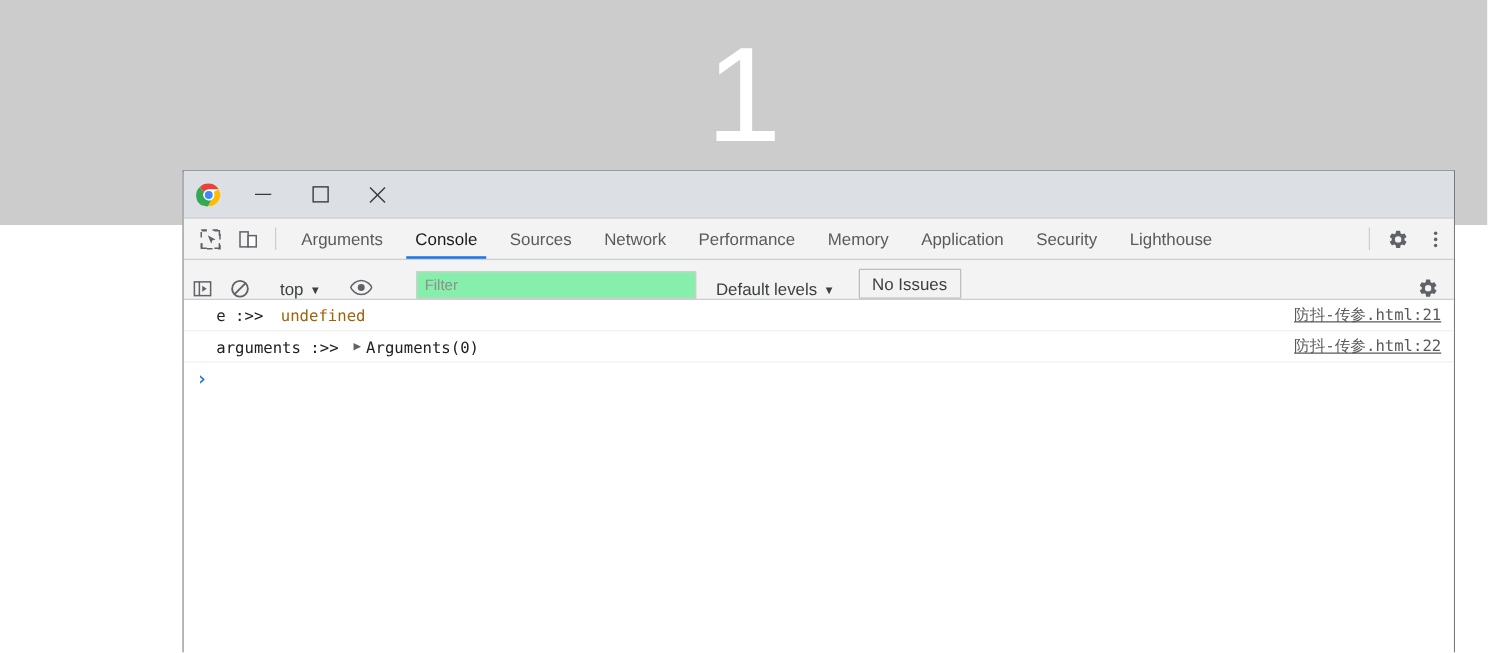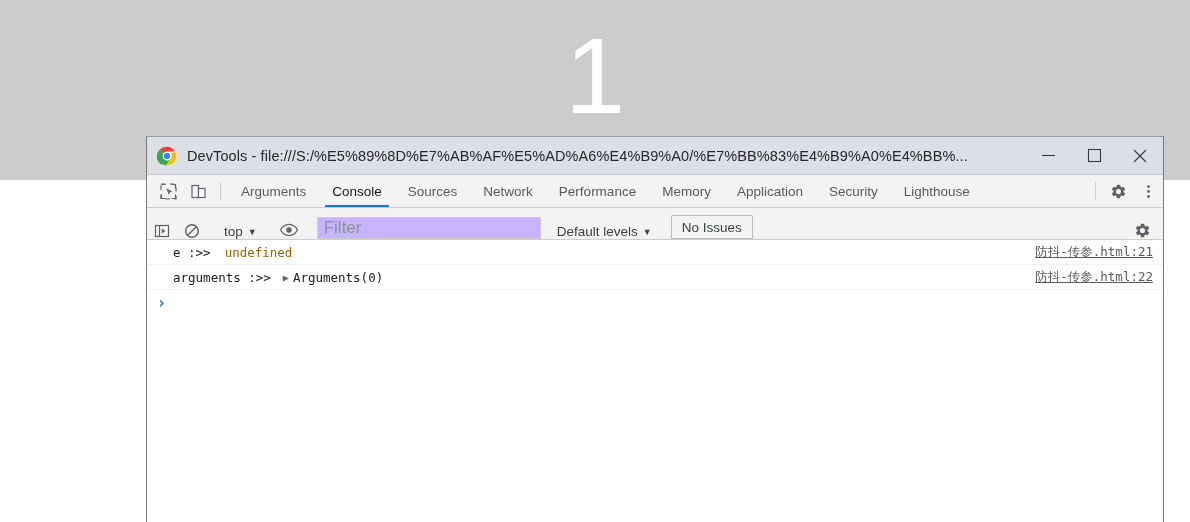--- a/index.html
+++ b/index.html
@@ -161,28 +161,28 @@
     font-size: 13.5px;
     color: #3c4043;
     padding: 0 6px;
     white-space: nowrap;
     flex: 0 0 auto;
   }
   #filter-input {
     width: 224px;
     height: 22px;
     border: 1px solid #cdcdcd;
-    background: #c4b5fd;
-    font-size: 17px;
+    background: #86efac;
+    font-size: 12px;
     color: #3c4043;
     padding: 0 6px;
     box-sizing: border-box;
     font-family: "Liberation Sans", sans-serif;
     outline: none;
-    margin-left: 2px;
+    margin-left: 18px;
     flex: 0 0 auto;
   }
   #filter-input::placeholder { color: #8f8f8f; }
   #levels-select {
     display: flex;
     align-items: center;
     gap: 5px;
     font-size: 13.5px;
     color: #3c4043;
     padding: 0 8px;
@@ -275,21 +275,20 @@
   <div id="titlebar">
     <svg id="chrome-logo" viewBox="0 0 48 48">
       <circle cx="24" cy="24" r="22" fill="#ffffff"></circle>
       <path d="M24 2a22 22 0 0 1 19.05 11H24a11 11 0 0 0-9.53 5.5L6.9 8.6A21.95 21.95 0 0 1 24 2z" fill="#ea4335"></path>
       <path d="M6.9 8.6l7.57 9.9A11 11 0 0 0 19.2 33.4l-7.6 11.3A22 22 0 0 1 6.9 8.6z" fill="#34a853" transform="rotate(0)"></path>
       <path d="M5.3 10.5A22 22 0 0 0 22.4 45.9l7.5-13A11 11 0 0 1 14.5 18.6z" fill="#34a853"></path>
       <path d="M43.05 13A22 22 0 0 1 22.4 45.9l7.5-13A11 11 0 0 0 35 24a11 11 0 0 0-1.6-5.7L43.05 13z" fill="#fbbc05"></path>
       <circle cx="24" cy="24" r="10.2" fill="#ffffff"></circle>
       <circle cx="24" cy="24" r="7.6" fill="#4285f4"></circle>
     </svg>
-    <div id="window-title">DevTools - file:///S:/%E5%89%8D%E7%AB%AF%E5%AD%A6%E4%B9%A0/%E7%BB%83%E4%B9%A0%E4%BB%...</div>
     <div class="win-btn">
       <svg width="15" height="15" viewBox="0 0 15 15">
         <line x1="1" y1="7.5" x2="14" y2="7.5" stroke="#3a3a3a" stroke-width="1.1"></line>
       </svg>
     </div>
     <div class="win-btn">
       <svg width="15" height="15" viewBox="0 0 15 15">
         <rect x="1.5" y="1.5" width="12" height="12" fill="none" stroke="#3a3a3a" stroke-width="1.1"></rect>
       </svg>
     </div>

